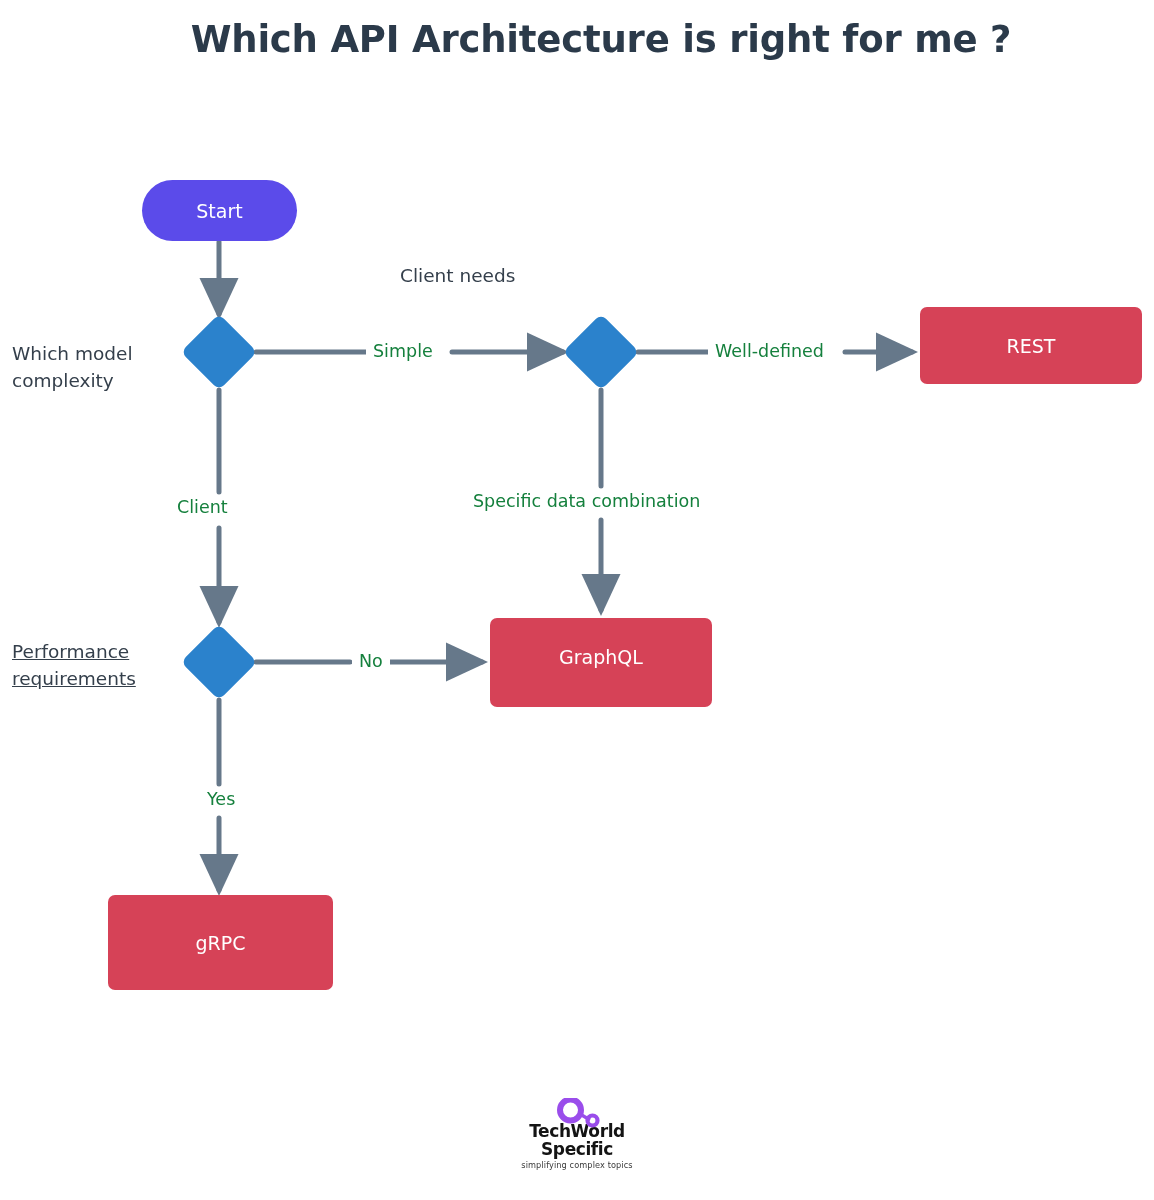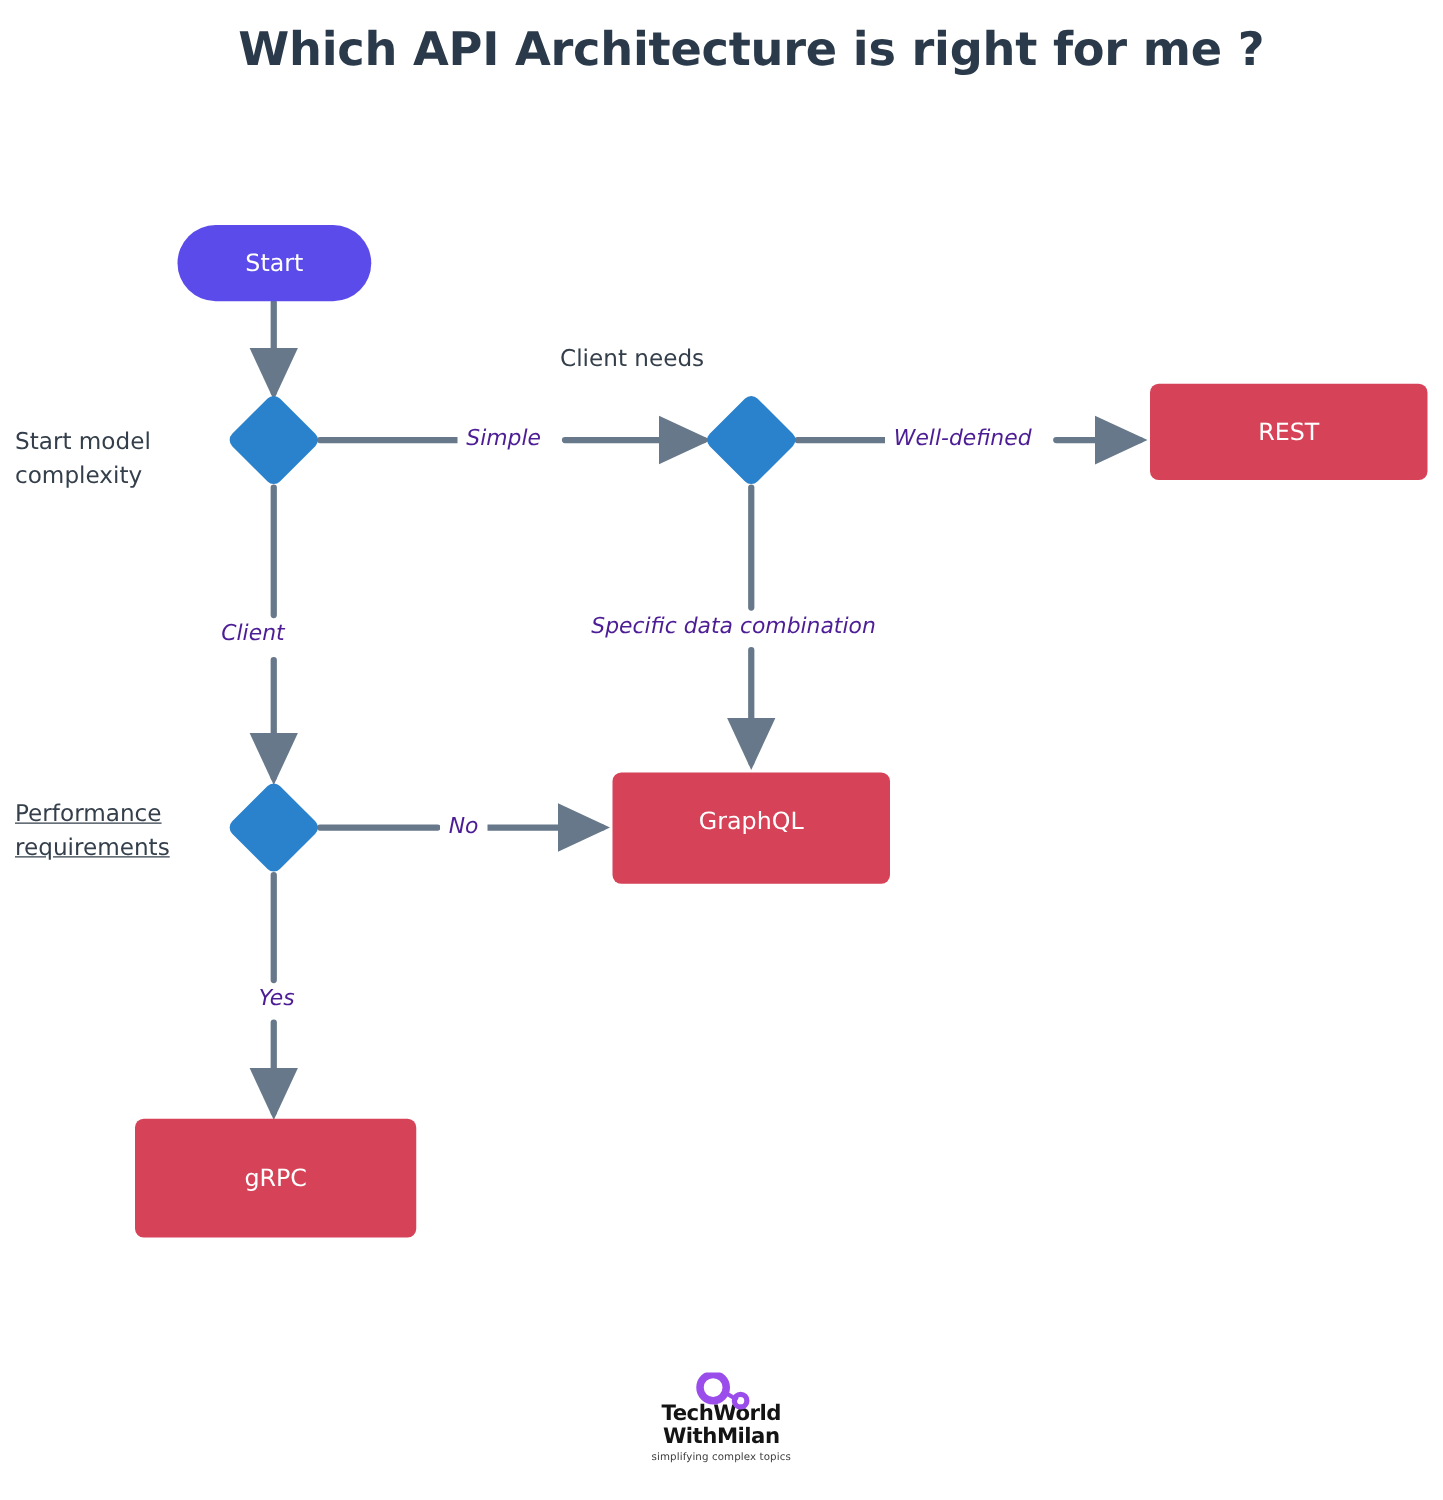--- a/index.html
+++ b/index.html
@@ -55,27 +55,26 @@
   }
   .side-label {
     position: absolute;
     color: #343f4b;
     font-size: 18.5px;
     line-height: 27px;
     font-family: "DejaVu Sans", "Liberation Sans", sans-serif;
   }
   .edge-label {
     position: absolute;
-    color: #4c1d95;
+    color: #15803d;
     font-size: 17.5px;
     background: #ffffff;
     padding: 0 7px;
     white-space: nowrap;
     font-family: "DejaVu Sans", "Liberation Sans", sans-serif;
-    font-style: italic;
   }
 
   
   #footer-logo {
     position: absolute;
     left: 0;
     top: 1098px;
     width: 1154px;
     display: flex;
     flex-direction: column;
@@ -154,25 +153,25 @@
 
   <div class="node-label" style="left:142px; top:180px; width:155px; height:61px;">Start</div>
 
   <div class="node-label" style="left:920px; top:307px; width:222px; height:77px;border-radius:30px;">REST</div>
 
   <div class="node-label" style="left:490px; top:618px; width:222px; height:78px;">GraphQL</div>
 
   <div class="node-label" style="left:108px; top:895px; width:225px; height:95px;">gRPC</div>
 
   <div class="side-label" style="left:12px; top:340px; width:165px;">
-    <div>Start model</div>
+    <div>Which model</div>
     <div>complexity</div>
   </div>
 
-  <div class="side-label" style="left:448px; top:262px;margin-top:12px;">
+  <div class="side-label" style="left:400px; top:262px;">
     <div>Client needs</div>
   </div>
 
   <div class="side-label" style="left:12px; top:638px; width:175px;text-decoration:underline;">
     <div>Performance</div>
     <div>requirements</div>
   </div>
 
   <div class="edge-label" style="left:366px; top:341px;">Simple</div>
 
@@ -186,17 +185,17 @@
 
   <div class="edge-label" style="left:200px; top:789px;">Yes</div>
 
   <div id="footer-logo">
     <svg id="logo-mark" width="46" height="34" viewBox="0 0 46 34">
       <circle cx="14.5" cy="12" r="10.5" fill="none" stroke="#9a4deb" stroke-width="6"></circle>
       <line x1="24" y1="16" x2="34" y2="22" stroke="#9a4deb" stroke-width="3.4"></line>
       <circle cx="36.5" cy="22.5" r="5" fill="none" stroke="#9a4deb" stroke-width="4.2"></circle>
     </svg>
     <div class="logo-line">TechWorld</div>
-    <div class="logo-line">WithMilan</div>
+    <div class="logo-line">Specific</div>
     <div id="logo-tag">simplifying complex topics</div>
   </div>
 
 </div>
 
 </body></html>

